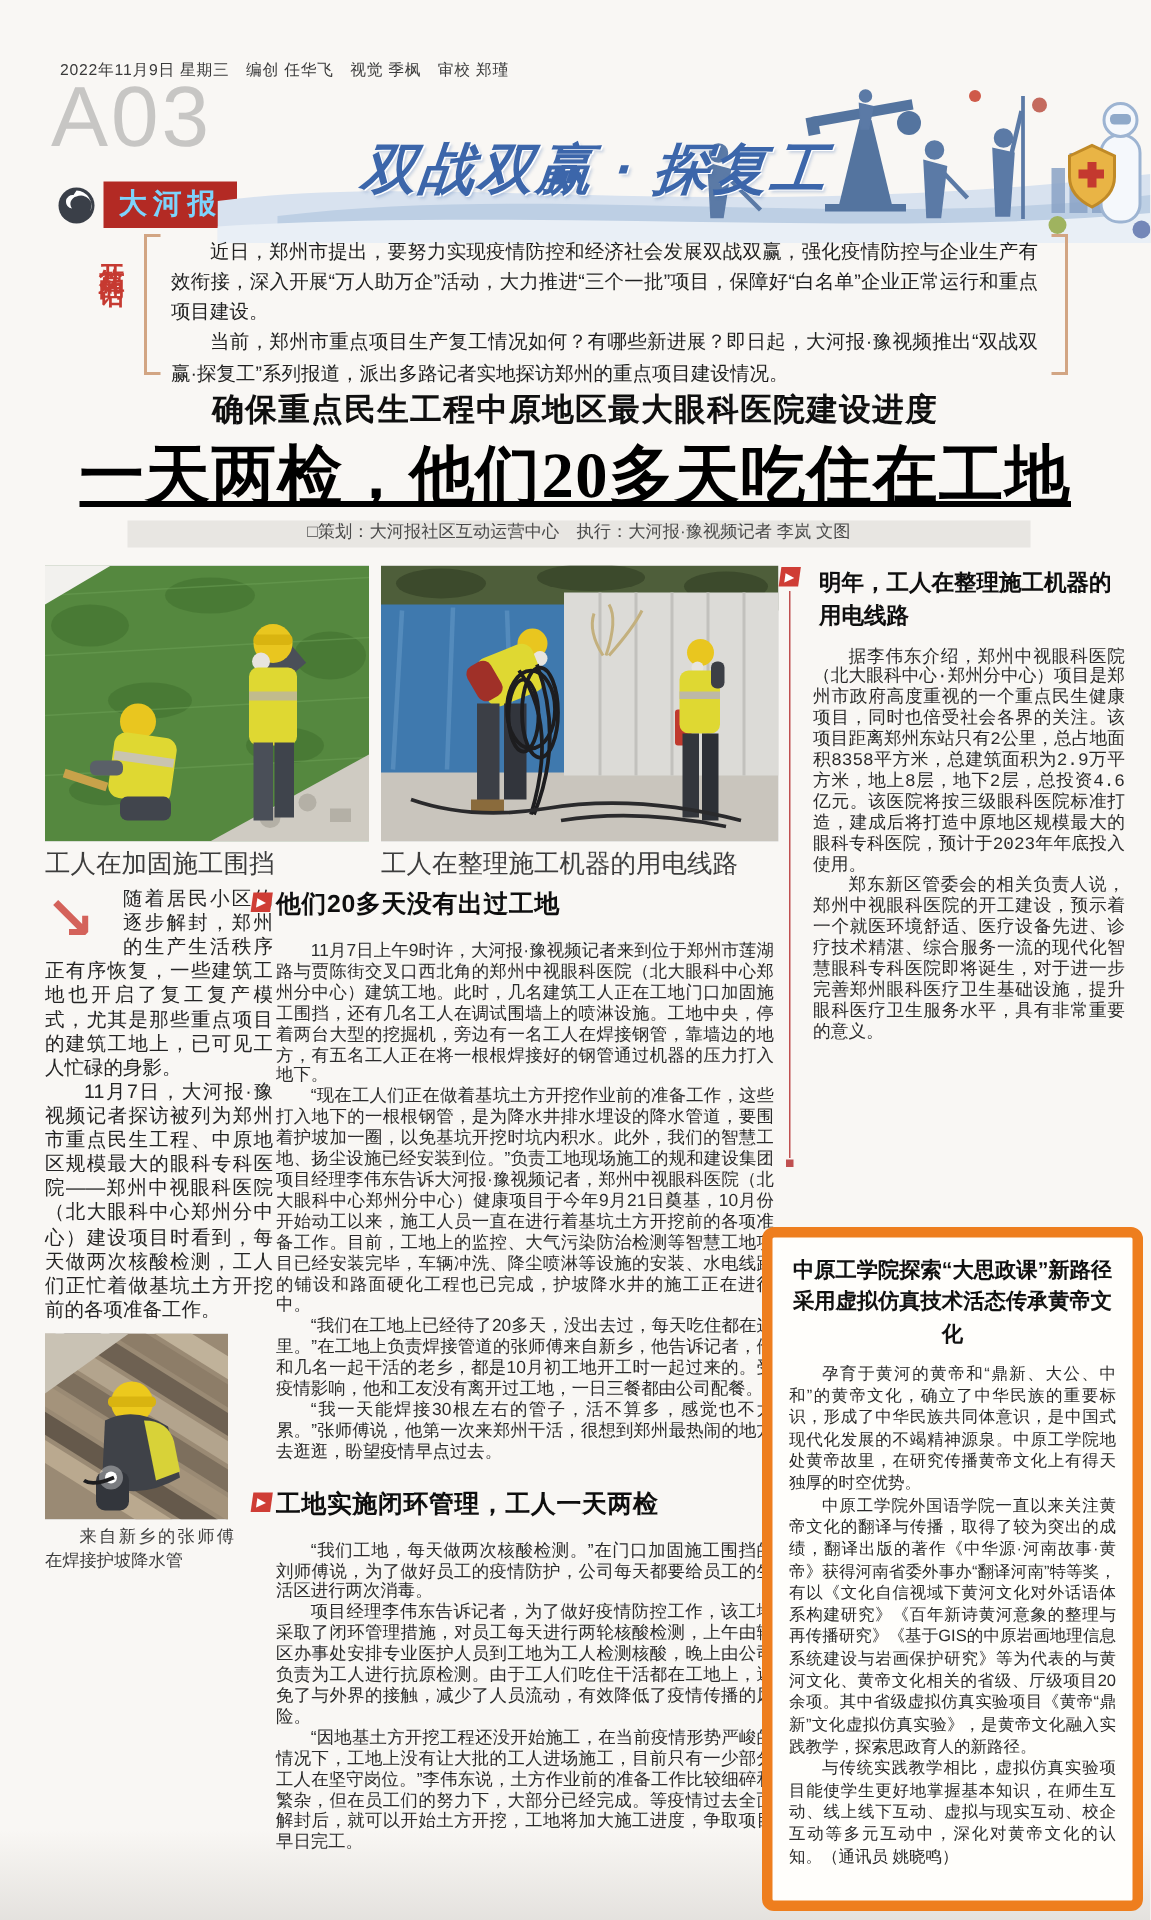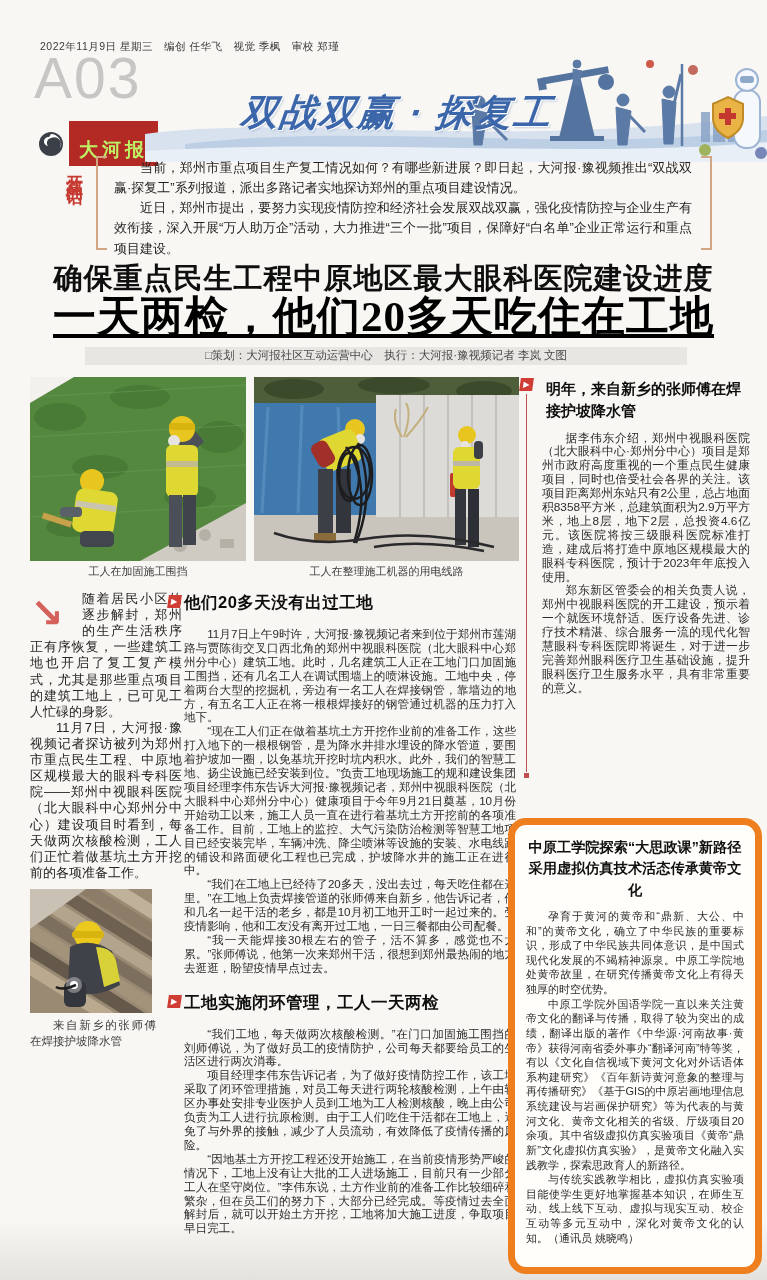--- a/index.html
+++ b/index.html
@@ -16,22 +16,22 @@
     background:linear-gradient(180deg, rgba(0,0,0,0) 0%, rgba(120,115,108,.16) 100%);
     pointer-events:none;
   }
   .abs{ position:absolute; }
 
   
   .dateline{ left:40px; top:40px; font-size:10.5px; color:#3a3a3a; letter-spacing:.5px; }
   .pagenum{ left:34px; top:50px; font-size:57px; line-height:1; color:#c7c6c4; letter-spacing:2px; }
   .logo-row{ left:38px; top:121px; display:flex; align-items:center; gap:5px; }
   .swirl{ width:26px; height:26px; }
-  .masthead-box{ background:#b32a24; color:#bef264; font-family:"Liberation Serif","DejaVu Serif",serif;
-    font-weight:bold; font-size:19px; padding:16px 10px 3px; letter-spacing:4px; }
+  .masthead-box{ background:#b32a24; color:#7dd3fc; font-family:"Liberation Serif","DejaVu Serif",serif;
+    font-weight:bold; font-size:19px; padding:2px 10px 3px; letter-spacing:4px; }
 
   
   .banner{ left:145px; top:52px; width:622px; height:110px; }
   .banner svg{ position:absolute; left:0; top:0; }
   .banner-title{
     position:absolute; left:96px; top:36px; font-size:37px; font-weight:900; font-style:italic;
     color:#3c66aa; transform:skewX(-6deg); letter-spacing:2px; white-space:nowrap;
     text-shadow:1px 1px 0 #ffffff, 2px 2px 2px rgba(60,102,170,.25);
   }
 
@@ -41,32 +41,32 @@
     position:absolute; left:2px; top:12px; color:#c63a31; font-weight:bold; font-size:17px;
     writing-mode:vertical-rl; letter-spacing:4px; line-height:1;
   }
   .bracket{ position:absolute; top:6px; bottom:4px; width:11px; border-top:2.5px solid #d2a583; border-bottom:2.5px solid #d2a583; }
   .bracket.l{ left:32px; border-left:2.5px solid #d2a583; }
   .bracket.r{ right:2px; border-right:2.5px solid #d2a583; }
   .intro-text{ position:absolute; left:50px; right:22px; top:8px; font-size:13px; line-height:1.55; text-align:justify; color:#1f1f1f; }
   .intro-text p{ text-indent:2em; }
 
   
-  .kicker{ left:0; right:0; top:259px; text-align:center; font-size:29px; font-weight:800; color:#0f0f0f; letter-spacing:1px; }
+  .kicker{ left:0; right:0; top:259px; text-align:center; font-size:21px; font-weight:800; color:#0f0f0f; letter-spacing:1px; }
   .headline{ left:0; right:0; top:288px; text-align:center; font-size:43px; font-weight:900;
     font-family:"Liberation Serif","DejaVu Serif",serif; color:#000; letter-spacing:1px;text-decoration:underline; }
   .byline{ left:85px; right:80px; top:347px; height:18px; background:#e8e6e2; text-align:center;
     font-size:11.5px; color:#4a4a4a; line-height:17px; }
 
   
   .photo{ overflow:hidden; background:#ddd; }
   .photo svg{ display:block; }
   .p1{ left:30px; top:377px; width:216px; height:184px; }
   .p2{ left:254px; top:377px; width:265px; height:184px; }
-  .caption{ font-size:11px; color:#3d3d3d; text-align:center; }
+  .caption{ font-size:17px; color:#3d3d3d; text-align:left; }
   .cap1{ left:30px; top:564px; width:216px; }
   .cap2{ left:254px; top:564px; width:265px; }
 
   
   .col1{ left:30px; top:591px; width:152px; }
   .col1 p{ font-size:13px; line-height:1.24; text-align:justify; color:#242424; }
   .col1 p + p{ text-indent:2em; }
   .drop-arrow{ float:left; width:46px; height:44px; color:#d4625a; font-size:40px; line-height:40px; margin:2px 6px 2px 0; font-weight:bold; }
   .photo3{ margin-top:8px; width:122px; height:124px; }
   .cap3{ margin-top:4px; width:126px; font-size:11.5px; line-height:1.4; color:#3d3d3d; text-align:justify; text-indent:2em; }
@@ -77,27 +77,27 @@
   .marker{ display:inline-block; width:13px; height:13px; background:#cf3d35; color:#fff; font-size:8px;
     line-height:13px; text-align:center; transform:skewX(-8deg); }
   .col2 p, .col3 p{ font-size:11.6px; line-height:1.2; text-align:justify; text-indent:2em; color:#2b2b2b; }
   .col2 .sec2{ margin-top:17px; }
 
   .col3{ left:520px; top:378px; width:230px; }
   .col3-rail{ position:absolute; left:6px; top:16px; height:378px; border-left:1.5px solid #c05050; }
   .col3-rail::after{ content:""; position:absolute; left:-3.5px; bottom:-6px; width:5px; height:5px; background:#c05050; }
   .col3 .marker{ position:absolute; left:0; top:0; }
   .col3 h3{ margin-left:26px; font-size:15px; font-weight:800; line-height:1.45; color:#0e0e0e; margin-bottom:10px; }
-  .col3 .body{ margin-left:22px; }
+  .col3 .body{ margin-left:22px;font-family:Liberation Mono, monospace; }
   .col3 p{ font-size:11.8px; line-height:1.18; }
 
   
   .orange-box{
     left:508px; top:818px; width:254px; height:456px; background:#fffefb;
-    border:7px solid #ee7e1e; border-radius:18px; padding:12px 11px; z-index:5;
+    border:7px solid #ee7e1e; border-radius:8px; padding:12px 11px; z-index:5;
   }
   .orange-box h2{ text-align:center; font-size:14.2px; font-weight:800; line-height:1.5; color:#111; margin-bottom:8px; }
   .orange-box p{ font-size:11px; line-height:1.33; text-align:justify; text-indent:2em; color:#2b2b2b; }
 </style>
 </head>
 <body>
 
 <div class="abs dateline">2022年11月9日 星期三　编创 任华飞　视觉 季枫　审校 郑瑾</div>
 <div class="abs pagenum">A03</div>
 <div class="abs logo-row">
@@ -160,22 +160,22 @@
     </g>
   </svg>
   <div class="banner-title">双战双赢 · 探复工</div>
 </div>
 
 <div class="abs intro-box">
   <div class="intro-label">开篇的话</div>
   <div class="bracket l"></div>
   <div class="bracket r"></div>
   <div class="intro-text">
+    <p>近日，郑州市提出，要努力实现疫情防控和经济社会发展双战双赢，强化疫情防控与企业生产有效衔接，深入开展“万人助万企”活动，大力推进“三个一批”项目，保障好“白名单”企业正常运行和重点项目建设。</p>
     <p>当前，郑州市重点项目生产复工情况如何？有哪些新进展？即日起，大河报·豫视频推出“双战双赢·探复工”系列报道，派出多路记者实地探访郑州的重点项目建设情况。</p>
-    <p>近日，郑州市提出，要努力实现疫情防控和经济社会发展双战双赢，强化疫情防控与企业生产有效衔接，深入开展“万人助万企”活动，大力推进“三个一批”项目，保障好“白名单”企业正常运行和重点项目建设。</p>
   </div>
 </div>
 
 <div class="abs kicker">确保重点民生工程中原地区最大眼科医院建设进度</div>
 <div class="abs headline">一天两检，他们20多天吃住在工地</div>
 <div class="abs byline">□策划：大河报社区互动运营中心　执行：大河报·豫视频记者 李岚 文图</div>
 
 <div class="abs photo p1">
   <svg width="216" height="184" viewBox="0 0 216 184">
     <rect width="216" height="184" fill="#55883f"></rect>
@@ -335,21 +335,21 @@
     <span>工地实施闭环管理，工人一天两检</span>
   </div>
   <p>“我们工地，每天做两次核酸检测。”在门口加固施工围挡的刘师傅说，为了做好员工的疫情防护，公司每天都要给员工的生活区进行两次消毒。</p>
   <p>项目经理李伟东告诉记者，为了做好疫情防控工作，该工地采取了闭环管理措施，对员工每天进行两轮核酸检测，上午由辖区办事处安排专业医护人员到工地为工人检测核酸，晚上由公司负责为工人进行抗原检测。由于工人们吃住干活都在工地上，避免了与外界的接触，减少了人员流动，有效降低了疫情传播的风险。</p>
   <p>“因地基土方开挖工程还没开始施工，在当前疫情形势严峻的情况下，工地上没有让大批的工人进场施工，目前只有一少部分工人在坚守岗位。”李伟东说，土方作业前的准备工作比较细碎和繁杂，但在员工们的努力下，大部分已经完成。等疫情过去全面解封后，就可以开始土方开挖，工地将加大施工进度，争取项目早日完工。</p>
 </div>
 
 <div class="abs col3">
   <div class="col3-rail"></div>
   <span class="marker">▶</span>
-  <h3>明年，来自新乡的张师傅在焊接护坡降水管</h3>
+  <h3>明年，工人在整理施工机器的用电线路</h3>
   <div class="body">
     <p>据李伟东介绍，郑州中视眼科医院（北大眼科中心·郑州分中心）项目是郑州市政府高度重视的一个重点民生健康项目，同时也倍受社会各界的关注。该项目距离郑州东站只有2公里，总占地面积8358平方米，总建筑面积为2.9万平方米，地上8层，地下2层，总投资4.6亿元。该医院将按三级眼科医院标准打造，建成后将打造中原地区规模最大的眼科专科医院，预计于2023年年底投入使用。</p>
     <p>郑东新区管委会的相关负责人说，郑州中视眼科医院的开工建设，预示着一个就医环境舒适、医疗设备先进、诊疗技术精湛、综合服务一流的现代化智慧眼科专科医院即将诞生，对于进一步完善郑州眼科医疗卫生基础设施，提升眼科医疗卫生服务水平，具有非常重要的意义。</p>
   </div>
 </div>
 
 <div class="abs orange-box">
   <h2>
     <span>中原工学院探索“大思政课”新路径</span><br>
     <span>采用虚拟仿真技术活态传承黄帝文化</span>

